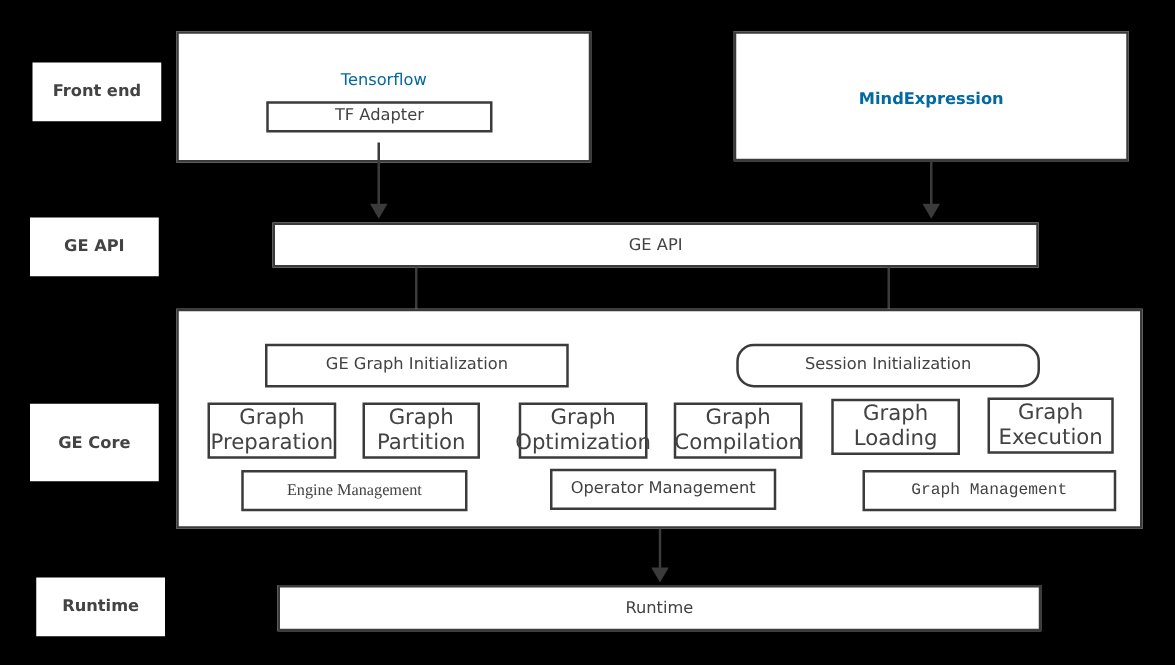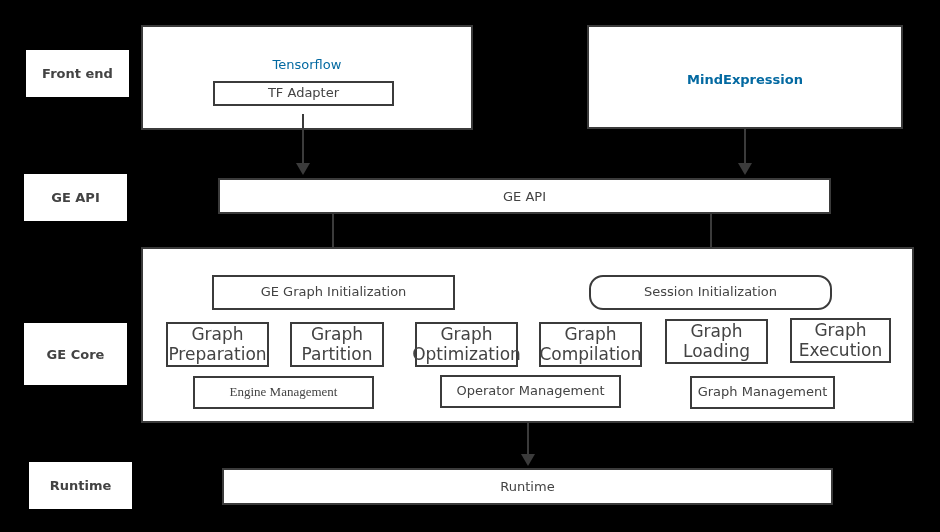--- a/index.html
+++ b/index.html
@@ -170,21 +170,21 @@
     <span>Graph
 Execution</span>
   </div>
 
   <div class="box wide-unit" style="left:193px; top:376px; width:181px; height:33px;font-family:Liberation Serif, serif;">
     <span>Engine Management</span>
   </div>
   <div class="box wide-unit" style="left:440px; top:375px; width:181px; height:33px;">
     <span>Operator Management</span>
   </div>
-  <div class="box wide-unit" style="left:690px; top:376px; width:145px; height:33px;">
+  <div class="box wide-unit" style="left:690px; top:376px; width:203px; height:33px;font-family:Liberation Mono, monospace;">
     <span>Graph Management</span>
   </div>
 
   <div class="arrow-line" style="left:527px; top:423px; height:33px;"></div>
   <div class="arrow-head" style="left:521px; top:454px;"></div>
 
   <div class="bar" style="left:222px; top:468px; width:611px; height:37px;">
     <span>Runtime</span>
   </div>
 

